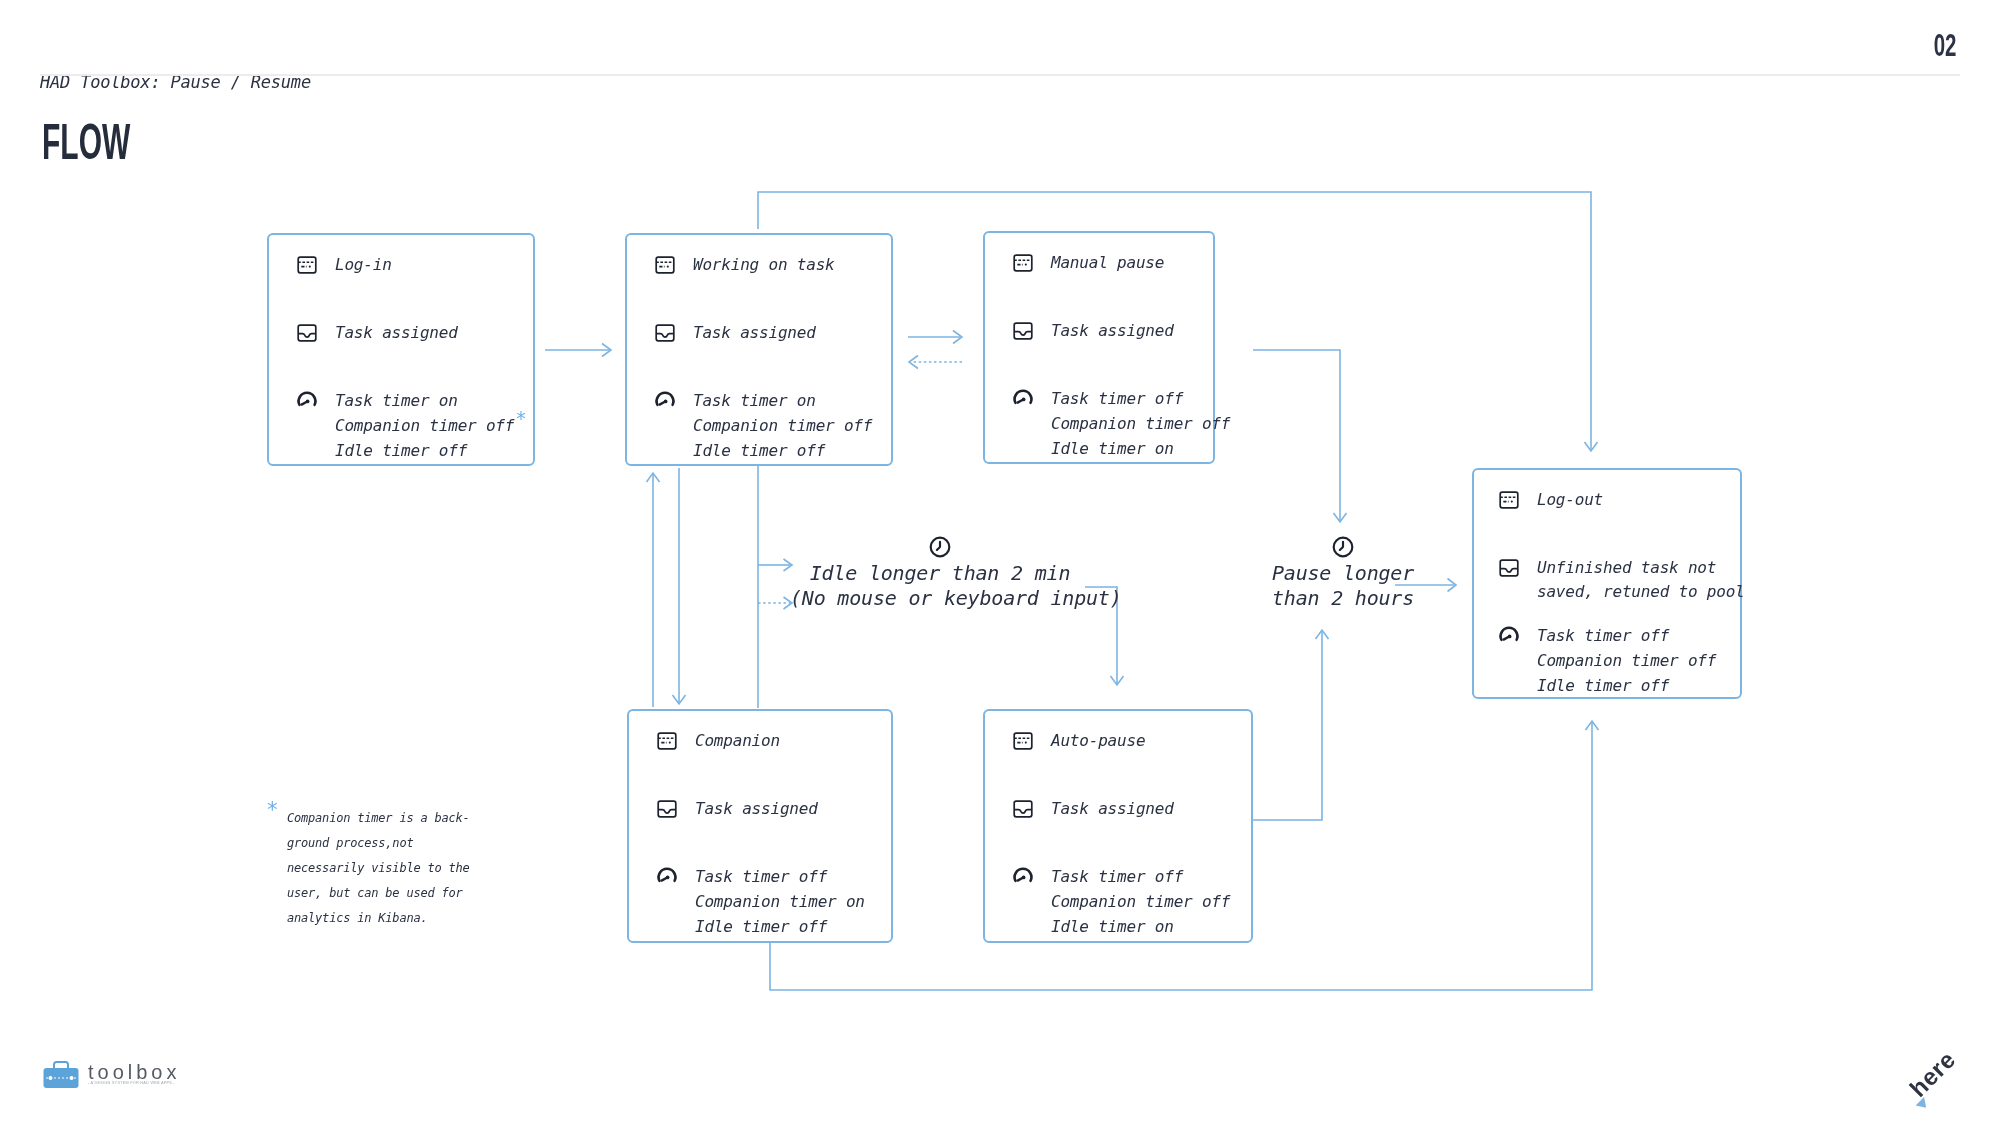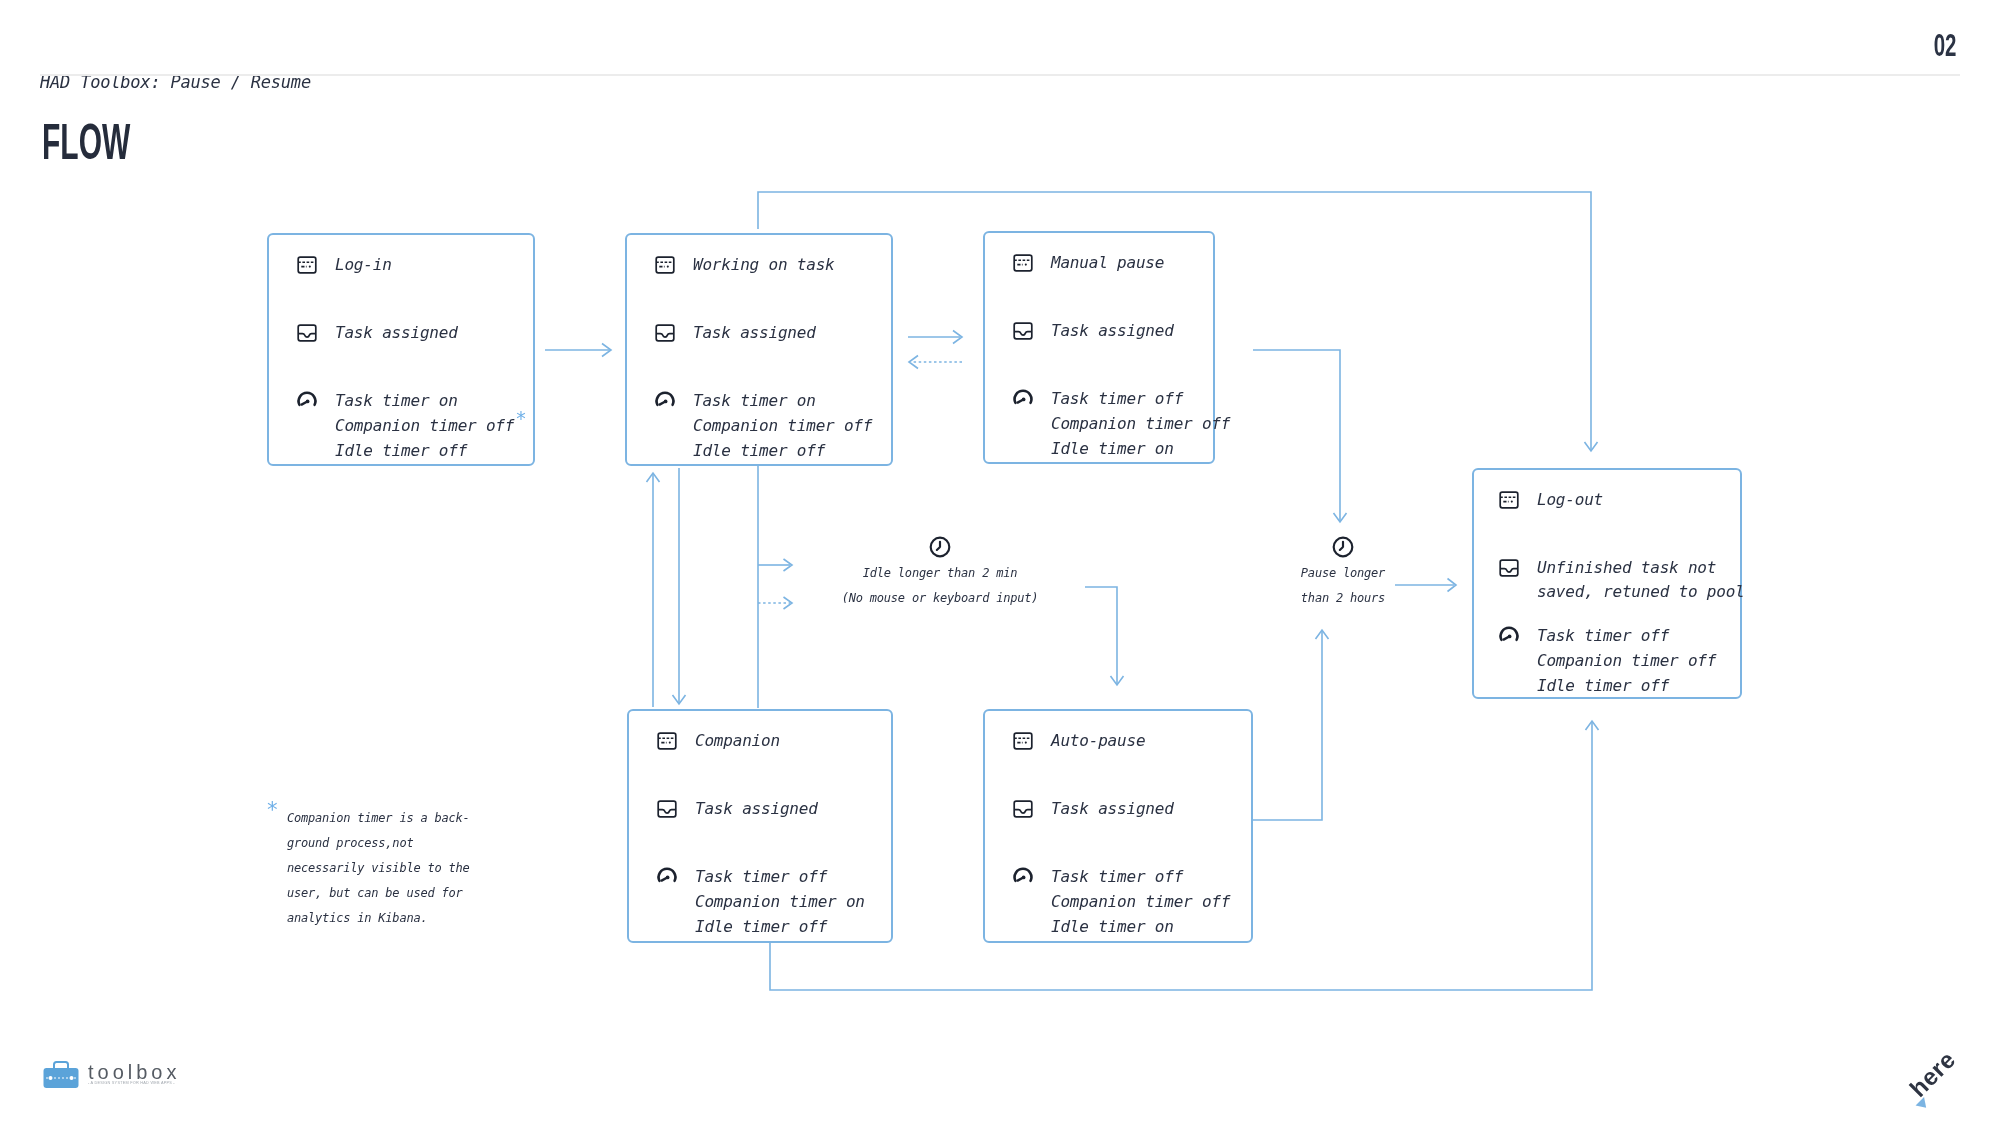--- a/index.html
+++ b/index.html
@@ -16,21 +16,21 @@
              transform-origin:left center;letter-spacing:0px;}
   
   .node{position:absolute;border:2px solid #7cb4e2;border-radius:6px;background:#fff;box-sizing:border-box;}
   .row{position:absolute;left:26px;display:flex;gap:16px;align-items:flex-start;}
   .r1{top:18px}.r2{top:86px}.r3{top:153px}
   .ic{width:24px;height:24px;color:#1c222e;flex:0 0 24px;}
   .txt{font-style:italic;font-size:16px;line-height:25px;letter-spacing:-0.2px;white-space:nowrap;}
   .r1 .txt,.r2 .txt{line-height:24px;}
   .ast{color:#6fb0e8;font-size:19px;font-style:normal;vertical-align:6px;line-height:0;margin-left:1px;}
   
-  .annot{position:absolute;text-align:center;font-style:italic;font-size:12px;
+  .annot{position:absolute;text-align:center;font-style:italic;font-size:20px;
          line-height:25px;letter-spacing:-0.2px;white-space:nowrap;}
   .clock{position:absolute;width:26px;height:26px;color:#1c222e;}
   
   .fn-mark{left:266px;top:798px;color:#6fb0e8;font-size:21px;}
   .fn-text{left:287px;top:806px;font-style:italic;font-size:12px;line-height:25px;letter-spacing:-0.2px;}
   
   .wires{left:0;top:0;pointer-events:none;}
   .wires path{stroke:#7cb4e2;stroke-width:1.6;fill:none;}
   .wires .dash{stroke-dasharray:2.5 2.6;}
   

